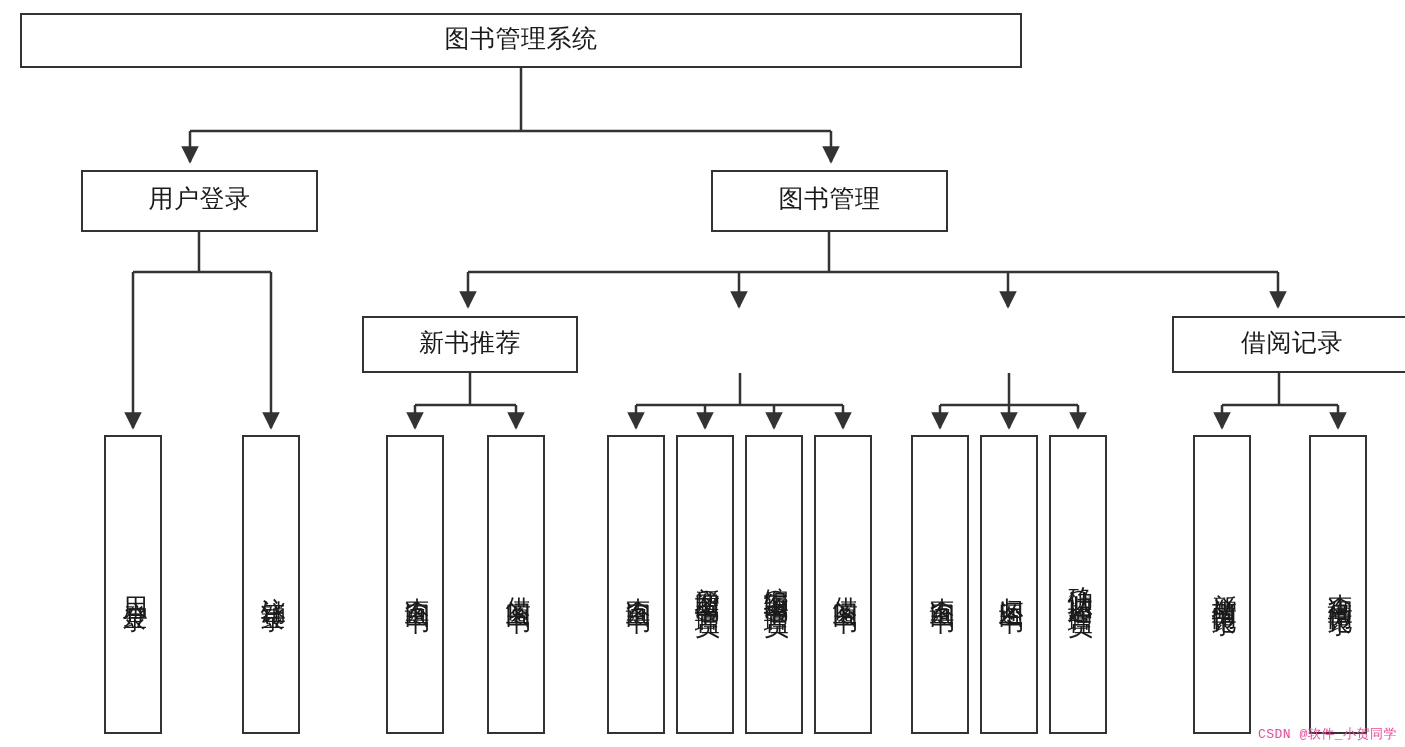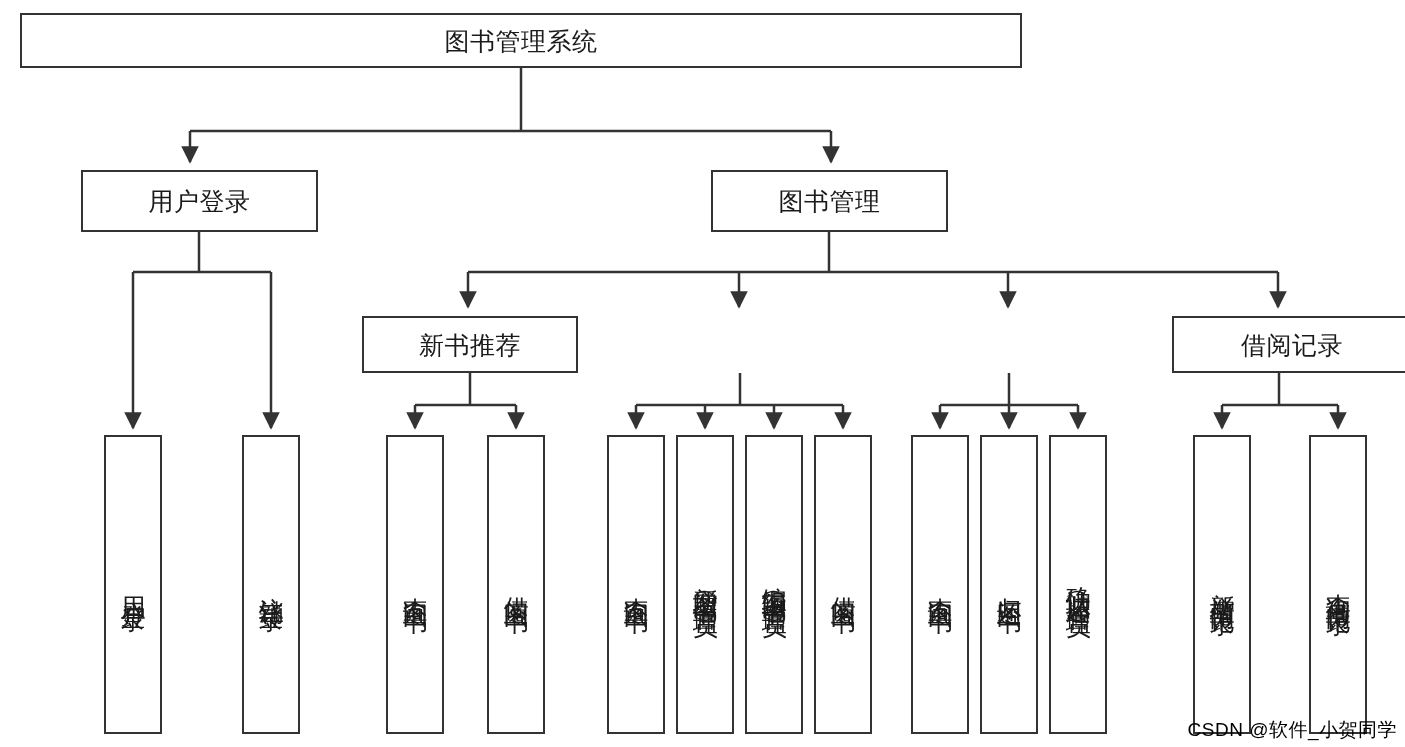--- a/index.html
+++ b/index.html
@@ -10,20 +10,21 @@
   }
   body {
     font-family: "Liberation Sans", "DejaVu Sans", sans-serif;
   }
   #canvas {
     position: relative;
     width: 1405px;
     height: 747px;
     background: #ffffff;
     overflow: hidden;
+    font-family: Liberation Mono, monospace;
   }
   #edges {
     position: absolute;
     left: 0;
     top: 0;
     width: 1405px;
     height: 747px;
     pointer-events: none;
   }
   .node {
@@ -61,22 +62,22 @@
     font-size: 25px;
     line-height: 1.18;
     letter-spacing: 4px;
     white-space: nowrap;
     max-height: 100%;
   }
   .watermark {
     position: absolute;
     right: 8px;
     bottom: 4px;
-    font-size: 19px;
-    color: #000000;
+    font-size: 13px;
+    color: #ec4899;
     white-space: nowrap;
     z-index: 5;
     letter-spacing: 0.5px;
   }
 </style>
 </head>
 <body>
 
 <div id="canvas">
 

